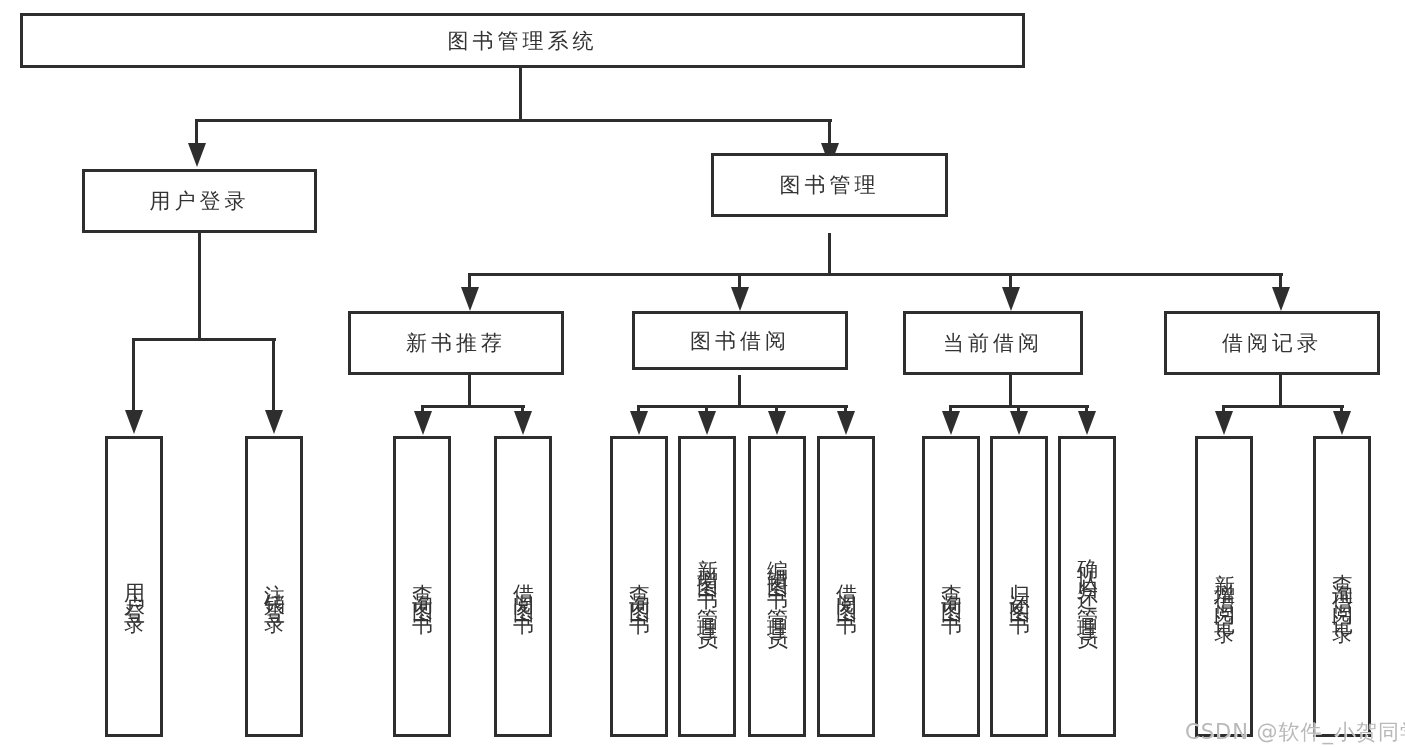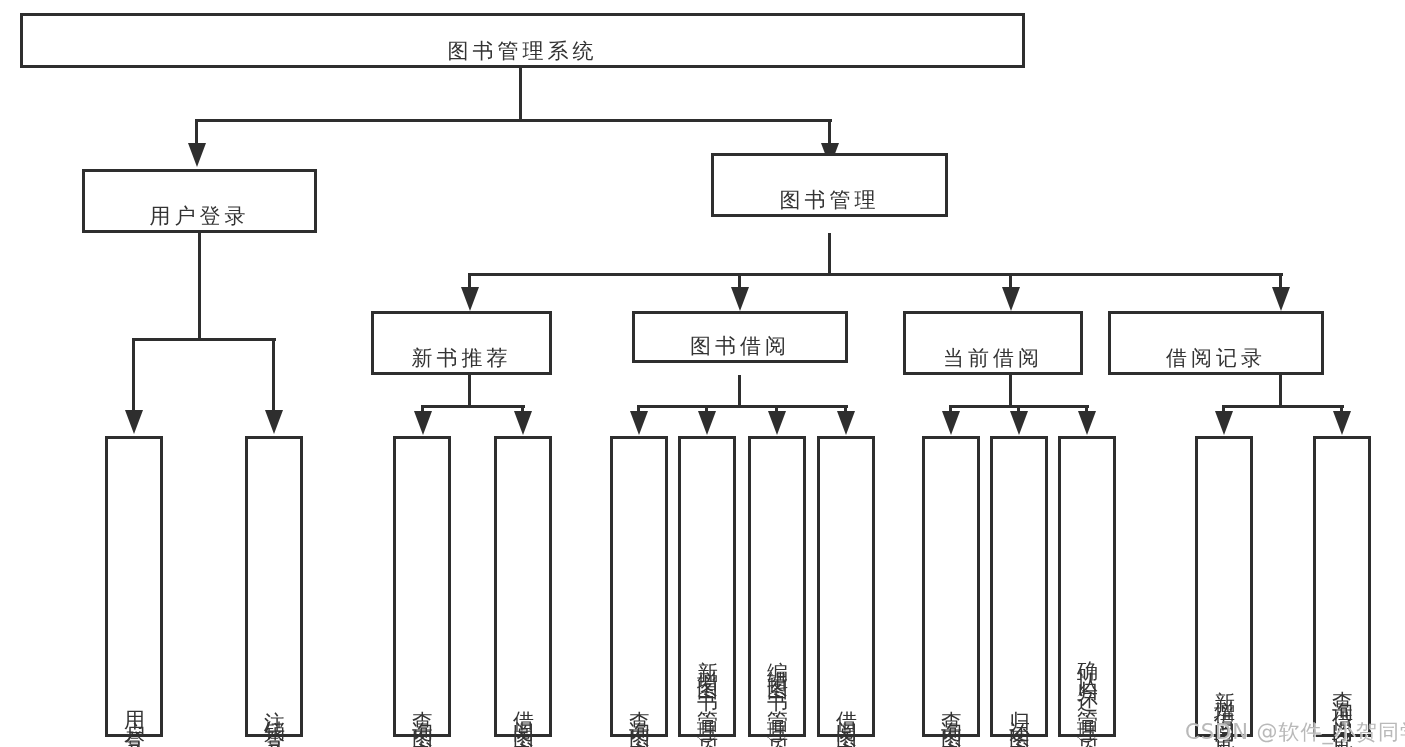--- a/index.html
+++ b/index.html
@@ -9,21 +9,21 @@
     background:#ffffff;
     font-family:"DejaVu Sans","Liberation Sans",sans-serif;
     overflow:hidden;
   }
   .box{
     position:absolute;
     background:#ffffff;
     border:3px solid #2e2e2e;
     box-sizing:border-box;
     display:flex;
-    align-items:flex-end;
+    align-items:center;
     justify-content:center;
   }
   .lbl-h{
     font-size:21px;
     color:#333333;
     letter-spacing:4px;
     white-space:nowrap;
   }
   .lbl-v{
     writing-mode:vertical-lr;
@@ -83,30 +83,30 @@
   <div class="hl" style="left:468px;top:273px;width:815px;"></div>
   <div class="vl" style="left:468px;top:273px;height:17px;"></div>
   <div class="ar" style="left:461px;top:287px;"></div>
   <div class="vl" style="left:738px;top:273px;height:17px;"></div>
   <div class="ar" style="left:731px;top:287px;"></div>
   <div class="vl" style="left:1009px;top:273px;height:17px;"></div>
   <div class="ar" style="left:1002px;top:287px;"></div>
   <div class="vl" style="left:1279px;top:273px;height:17px;"></div>
   <div class="ar" style="left:1272px;top:287px;"></div>
 
-  <div class="box" style="left:371px;top:311px;width:181px;height:64px;font-family:Liberation Serif, serif;">
+  <div class="box" style="left:348px;top:311px;width:216px;height:64px;font-family:Liberation Serif, serif;">
     <span class="lbl-h">新书推荐</span>
   </div>
-  <div class="box" style="left:632px;top:311px;width:216px;height:52px;">
+  <div class="box" style="left:632px;top:311px;width:216px;height:59px;">
     <span class="lbl-h">图书借阅</span>
   </div>
   <div class="box" style="left:903px;top:311px;width:180px;height:64px;">
     <span class="lbl-h">当前借阅</span>
   </div>
-  <div class="box" style="left:1108px;top:311px;width:216px;height:64px;">
+  <div class="box" style="left:1164px;top:311px;width:216px;height:64px;">
     <span class="lbl-h">借阅记录</span>
   </div>
 
   <div class="vl" style="left:468px;top:375px;height:33px;"></div>
   <div class="hl" style="left:421px;top:405px;width:104px;"></div>
   <div class="vl" style="left:421px;top:405px;height:9px;"></div>
   <div class="ar" style="left:414px;top:411px;"></div>
   <div class="vl" style="left:521px;top:405px;height:9px;"></div>
   <div class="ar" style="left:514px;top:411px;"></div>
 

